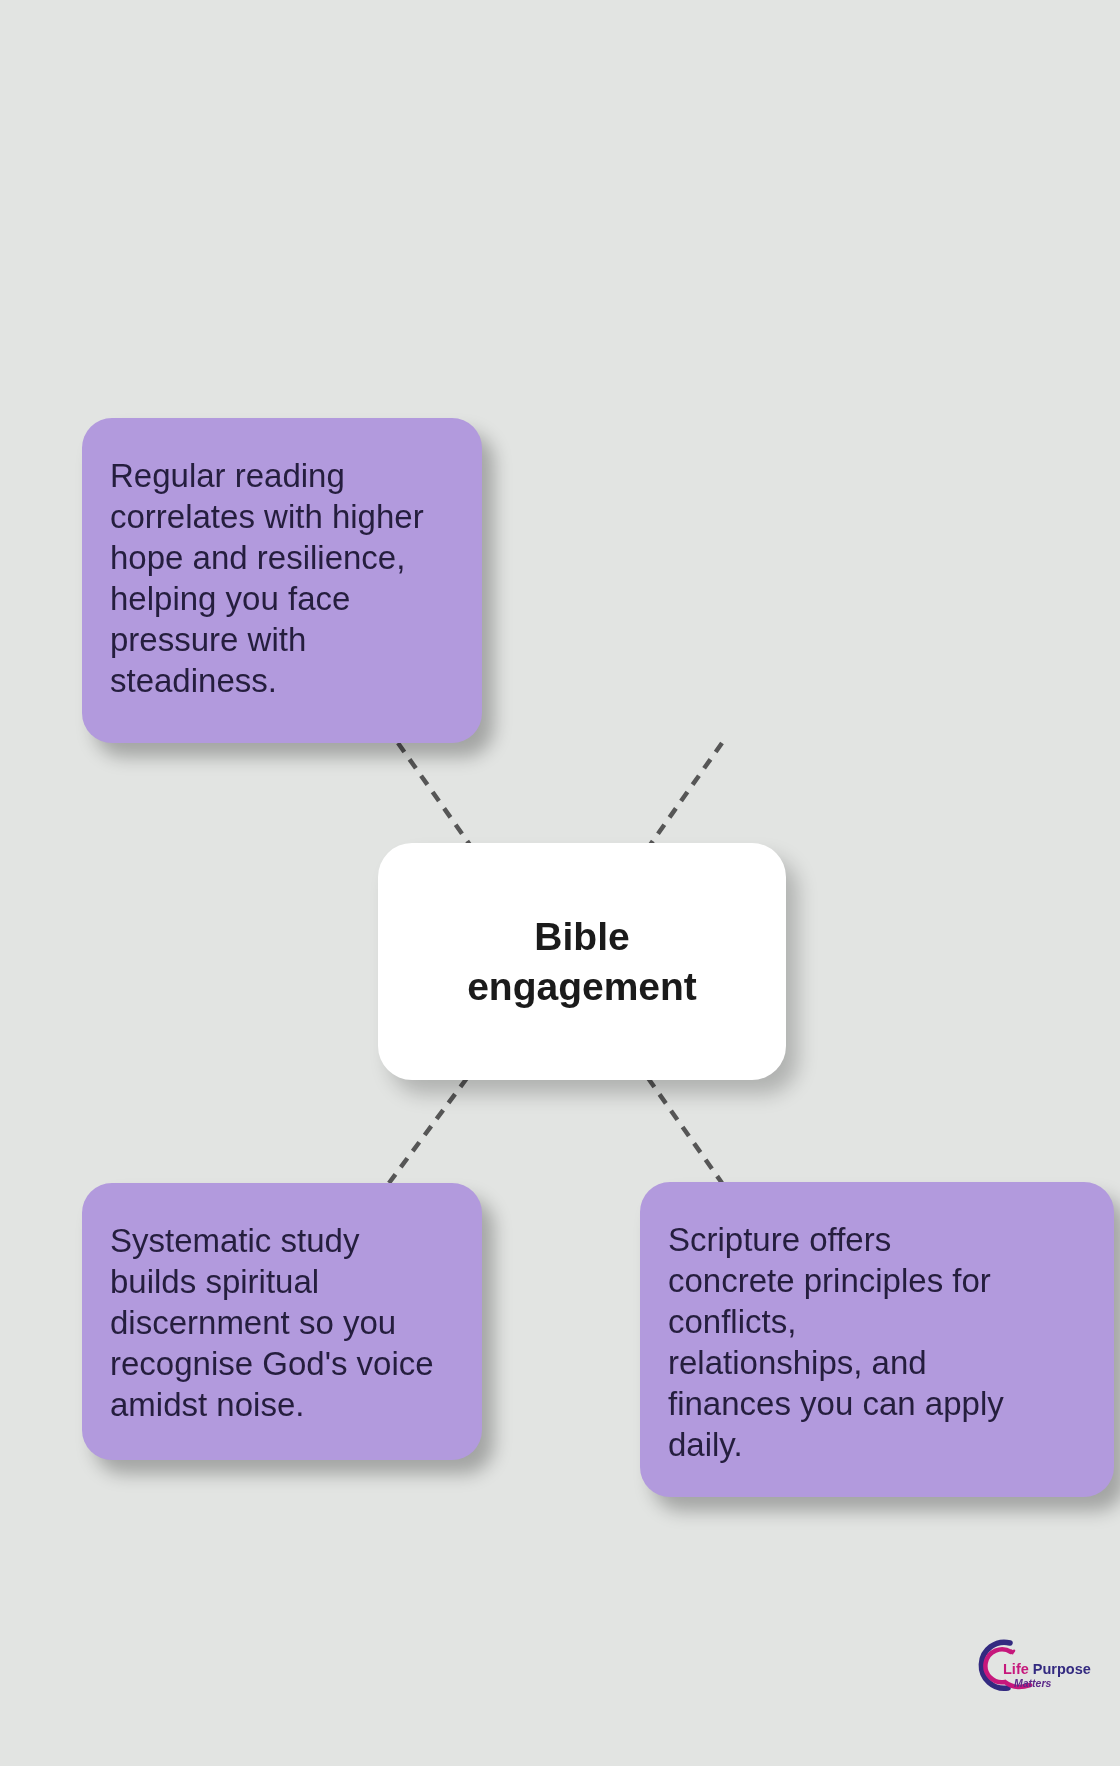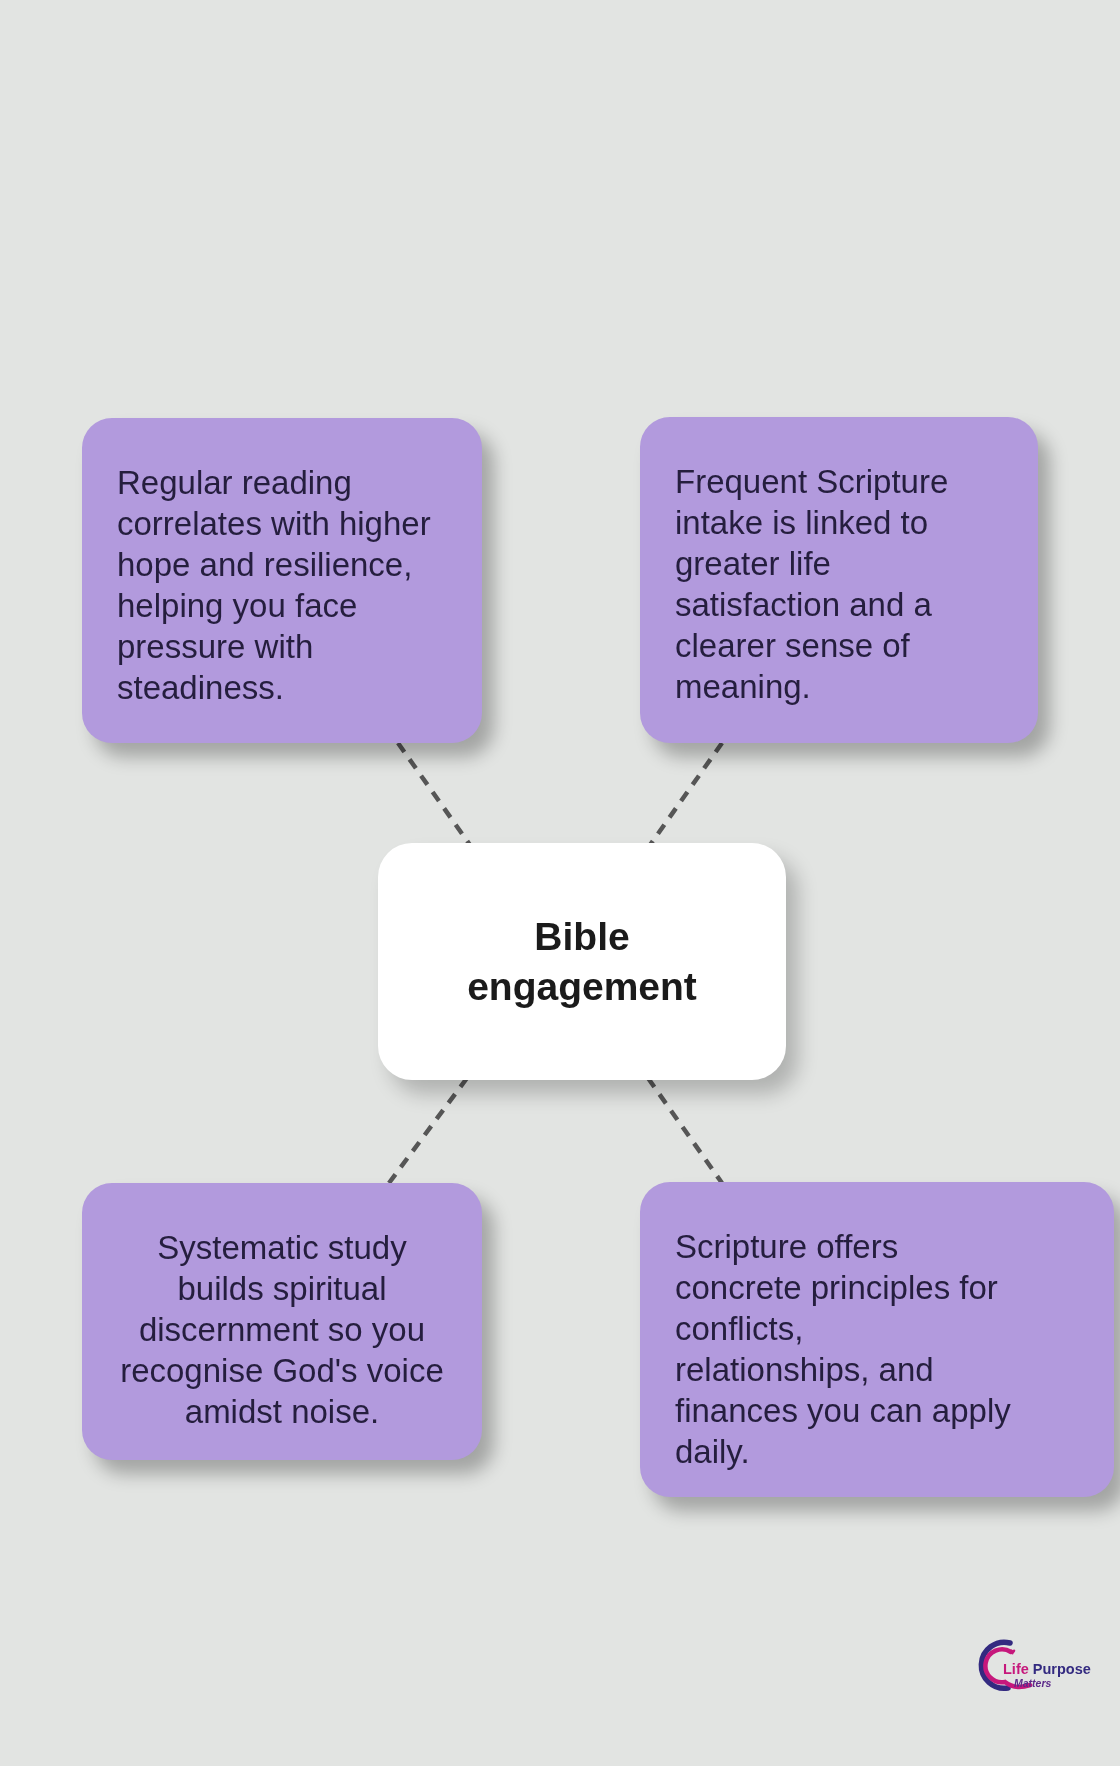--- a/index.html
+++ b/index.html
@@ -35,30 +35,30 @@
   }
 
   .node {
     position: absolute;
     box-sizing: border-box;
     background: var(--node-bg, #b29add);
     border-radius: 30px;
     box-shadow: 12px 14px 18px rgba(0, 0, 0, 0.28);
   }
   .node p {
-    margin: 11px;
+    margin: 4px;
     padding: 33px 24px;
     font-size: 33px;
     line-height: 41px;
     color: var(--node-text, #251e3e);
     white-space: pre-line;
   }
   .node-tl { left: 82px;  top: 418px;  width: 400px; height: 325px; }
   .node-tr { left: 640px; top: 417px;  width: 398px; height: 326px; }
-  .node-bl { left: 82px;  top: 1183px; width: 400px; height: 277px; text-align: center; }
+  .node-bl { left: 82px;  top: 1183px; width: 400px; height: 277px; }
   .node-br { left: 640px; top: 1182px; width: 474px; height: 315px; }
 
   .center-node {
     position: absolute;
     left: 378px;
     top: 843px;
     width: 408px;
     height: 237px;
     box-sizing: border-box;
     background: var(--center-bg, #ffffff);
@@ -101,28 +101,20 @@
 
   <div class="node node-tl">
     <p>Regular reading
 correlates with higher
 hope and resilience,
 helping you face
 pressure with
 steadiness.</p>
   </div>
 
-  <div class="node node-tr">
-    <p>Frequent Scripture
-intake is linked to
-greater life
-satisfaction and a
-clearer sense of
-meaning.</p>
-  </div>
 
   <div class="center-node">
     <p>Bible
 engagement</p>
   </div>
 
   <div class="node node-bl">
     <p>Systematic study
 builds spiritual
 discernment so you

